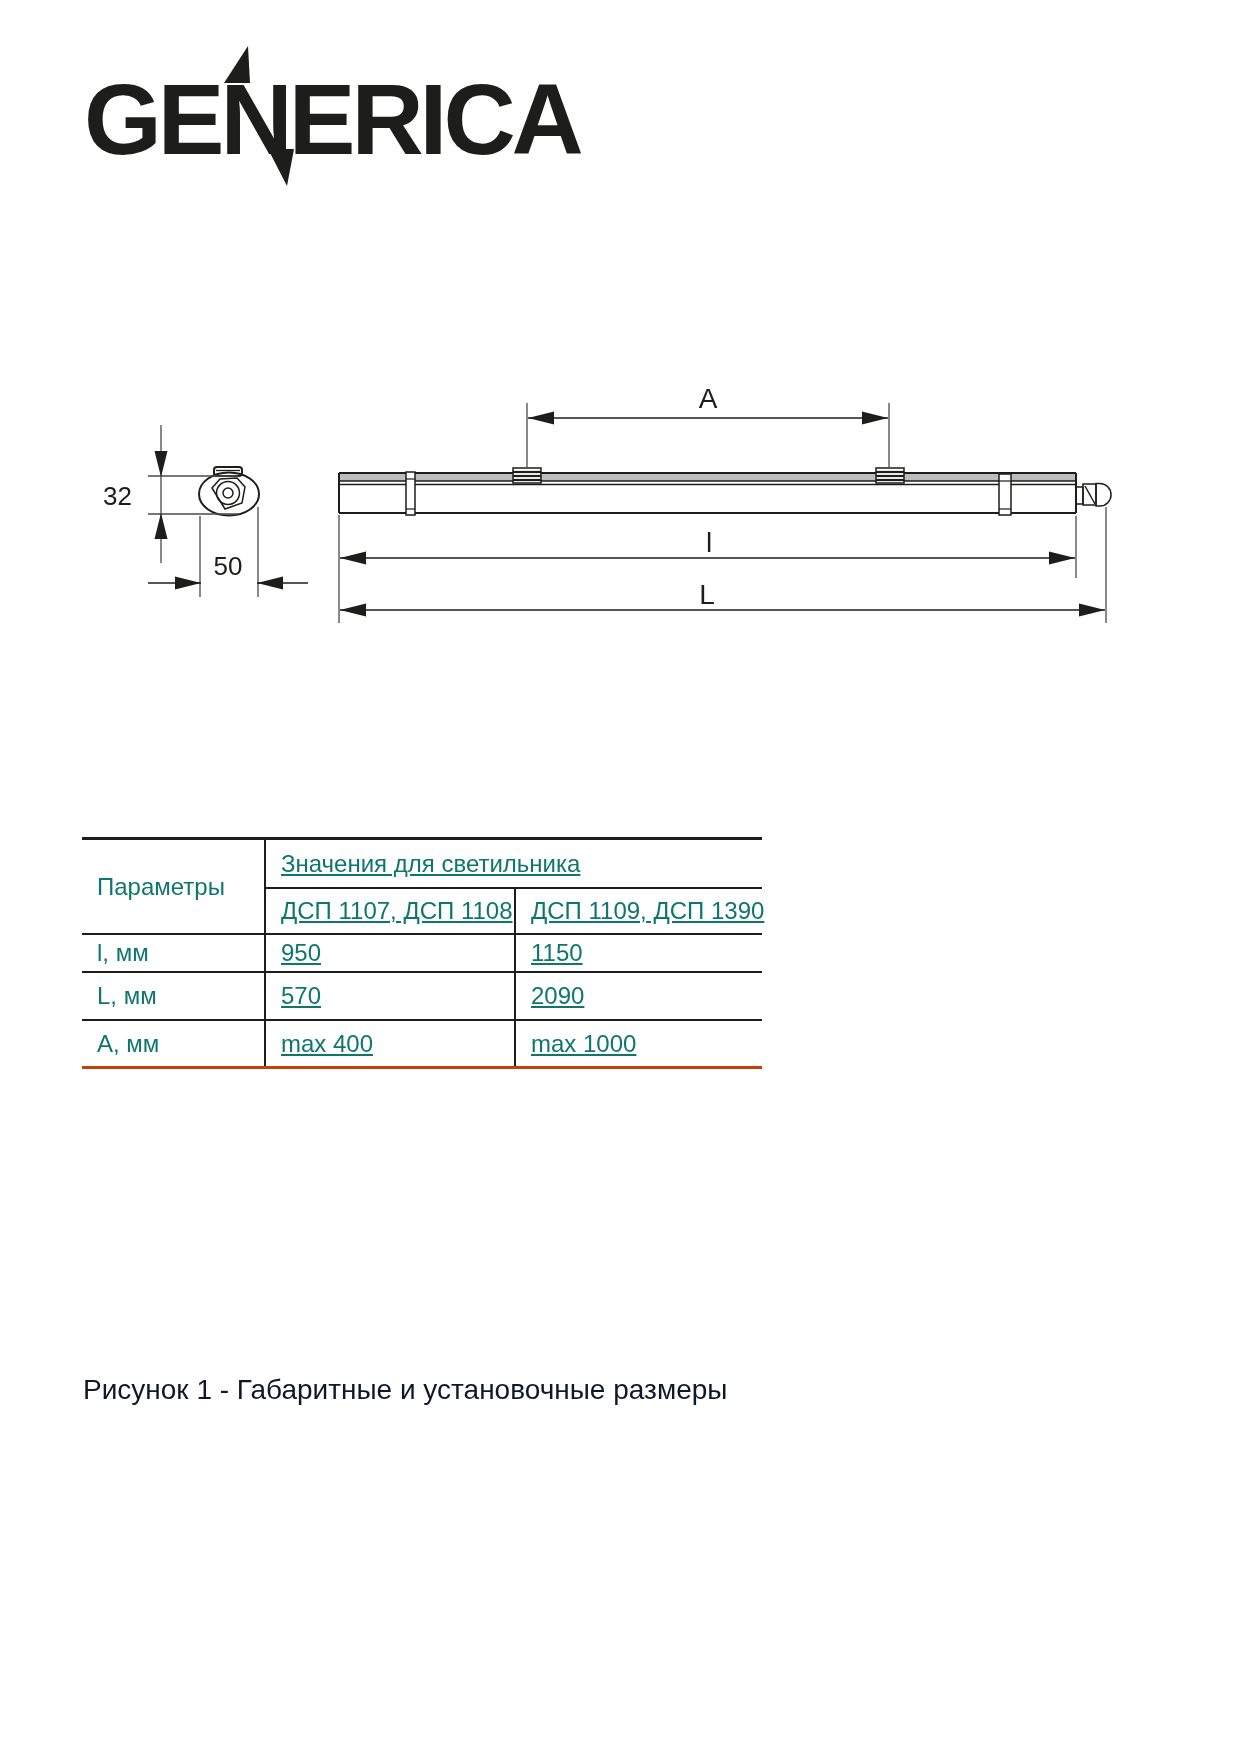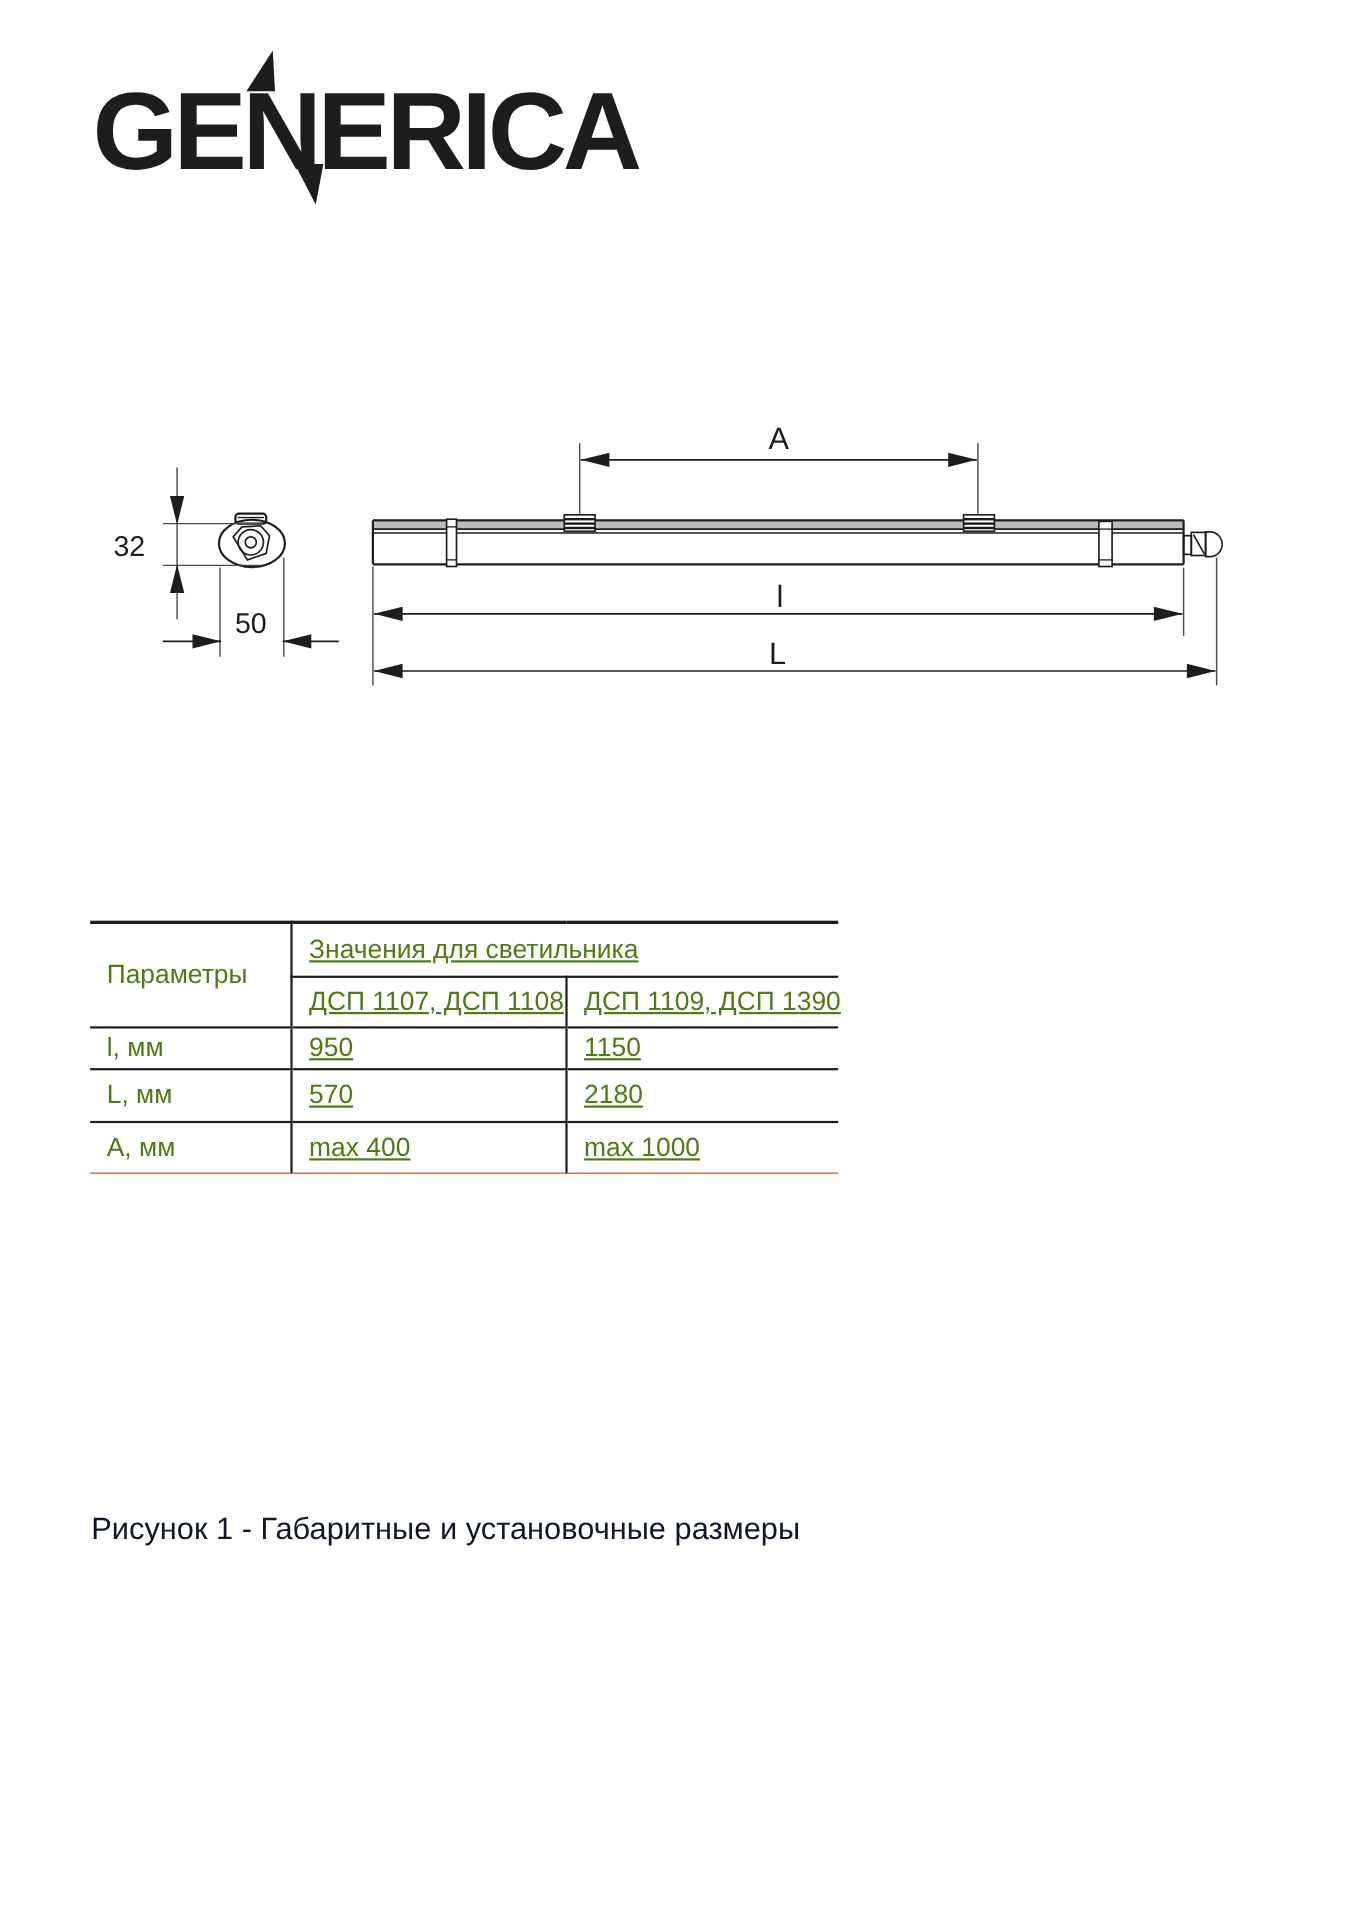--- a/index.html
+++ b/index.html
@@ -26,36 +26,36 @@
   .drawing-svg text { font-family:"Liberation Sans", sans-serif; fill:#1d1d1b; }
   .dim-label { font-size:26px; }
   .dim-label-lg { font-size:28px; }
 
   table.dims {
     position:absolute; left:82px; top:837px;
     width:680px;
     border-collapse:collapse;
     table-layout:fixed;
     font-size:24px;
-    color:#4d7c0f;
+    color:#0f766e;
     border-top:3px solid #1d1d1b;
   }
   table.dims td {
     border-bottom:2px solid #1d1d1b;
     padding:0 0 0 15px;
     vertical-align:middle;
     white-space:nowrap;
   }
   table.dims td.vline { border-left:2px solid #1d1d1b;text-decoration:underline; }
   table.dims tr.hr1 td { height:47px; }
   table.dims tr.hr2 td { height:44px;margin-left:48px; }
   table.dims tr.r1 td { height:36px; }
   table.dims tr.r2 td { height:46px; }
   table.dims tr.r3 td { height:45px; }
-  table.dims tr:last-child td { border-bottom:1px solid #c2410c; }
+  table.dims tr:last-child td { border-bottom:3px solid #c2410c; }
 
   .caption {
     position:absolute; left:83px; top:1374px;
     font-size:28px;
     color:#0f172a;
   }
 </style>
 </head>
 <body>
 
@@ -186,21 +186,21 @@
       <td class="vline">ДСП 1109, ДСП 1390</td>
     </tr>
     <tr class="r1">
       <td>l, мм</td>
       <td class="vline">950</td>
       <td class="vline">1150</td>
     </tr>
     <tr class="r2">
       <td>L, мм</td>
       <td class="vline">570</td>
-      <td class="vline">2180</td>
+      <td class="vline">2090</td>
     </tr>
     <tr class="r3">
       <td>A, мм</td>
       <td class="vline">max 400</td>
       <td class="vline">max 1000</td>
     </tr>
   </tbody>
     </table>
 
   <div class="caption">Рисунок 1 - Габаритные и установочные размеры</div>

